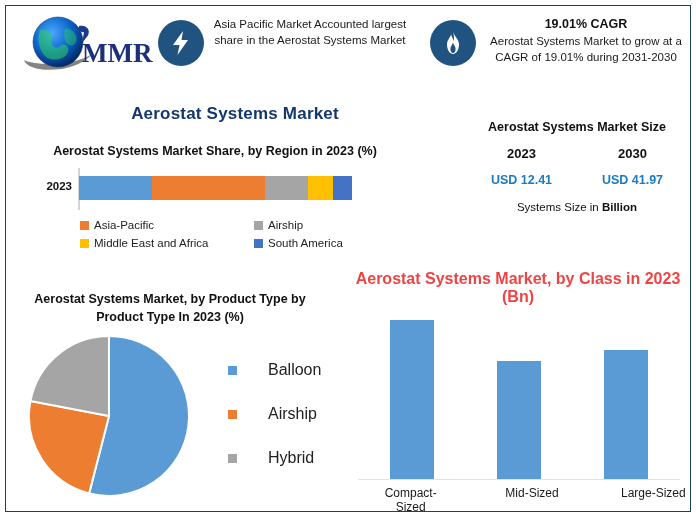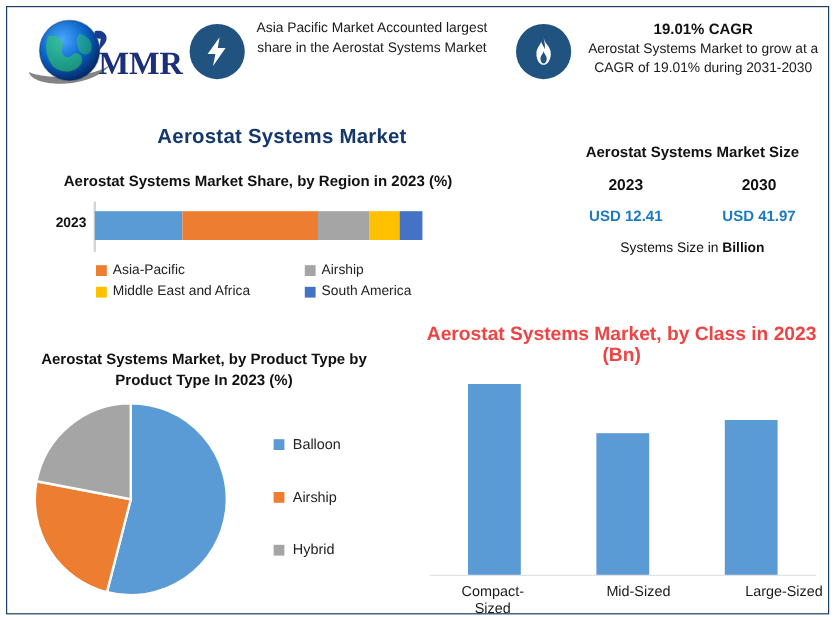--- a/index.html
+++ b/index.html
@@ -207,22 +207,23 @@
   .pie-svg{position:absolute; left:20px; top:0;}
   .pie-legend{
     position:absolute;
     left:222px; top:14px;
     width:105px;
   }
   .pie-lg{
     display:flex;
     align-items:center;
     height:44px;
-    font-size:12px;
+    font-size:16px;
     color:#222;
+    gap:24px;
   }
   .pie-lg .lg-swatch{width:9px;height:9px;margin-right:7px;}
 
   
   .class-block{
     position:absolute;
     left:348px; top:270px;
     width:340px;
     height:242px;
   }

